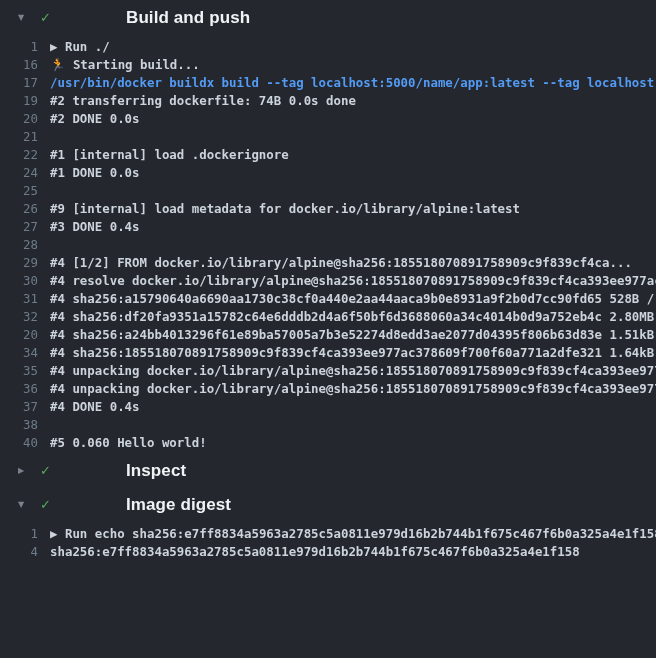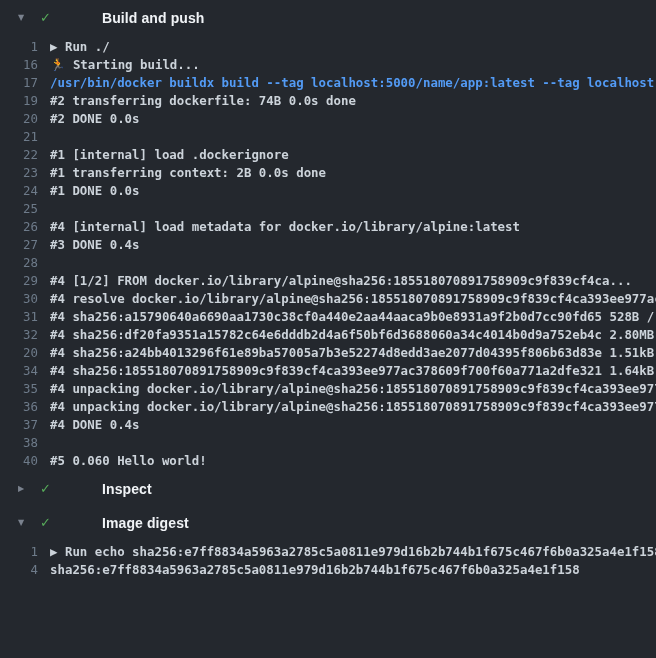--- a/index.html
+++ b/index.html
@@ -22,21 +22,21 @@
   .chev{
     width:16px;flex:0 0 16px;color:var(--chev);font-size:8px;line-height:20px;
     font-family:"DejaVu Sans",sans-serif;
   }
   .check{
     width:16px;flex:0 0 16px;margin-left:6px;color:var(--check);
     font-size:13px;font-weight:bold;line-height:20px;
     font-family:"DejaVu Sans",sans-serif;
   }
   .sec-title{
-    margin-left:6px;color:var(--title);font-size:14px;font-weight:600;
+    margin-left:30px;color:var(--title);font-size:17px;font-weight:600;
     letter-spacing:0.1px;
     padding-left:40px;
   }
   .log{margin-top:10px;}
   .log-line{
     display:flex;height:18px;line-height:18px;white-space:pre;
     font-family:"DejaVu Sans Mono","Liberation Mono",monospace;font-size:12.4px;
   }
   .ln{
     width:38px;flex:0 0 38px;text-align:right;color:var(--num);
@@ -57,24 +57,23 @@
         <span class="sec-title">Build and push</span>
       </div>
       <div class="log">
         <div class="log-line"><span class="ln">1</span><span class="lt"><span class="expander">▶ </span>Run ./</span></div>
         <div class="log-line"><span class="ln">16</span><span class="lt">🏃 Starting build...</span></div>
         <div class="log-line"><span class="ln">17</span><span class="lt command">/usr/bin/docker buildx build --tag localhost:5000/name/app:latest --tag localhost:5000/name/app</span></div>
         <div class="log-line"><span class="ln">19</span><span class="lt">#2 transferring dockerfile: 74B 0.0s done</span></div>
         <div class="log-line"><span class="ln">20</span><span class="lt">#2 DONE 0.0s</span></div>
         <div class="log-line"><span class="ln">21</span><span class="lt"></span></div>
         <div class="log-line"><span class="ln">22</span><span class="lt">#1 [internal] load .dockerignore</span></div>
-        <div class="log-line"><span class="ln">23</span><span class="lt">#1 transferring context: 2B 0.0s done</span></div>
         <div class="log-line"><span class="ln">24</span><span class="lt">#1 DONE 0.0s</span></div>
         <div class="log-line"><span class="ln">25</span><span class="lt"></span></div>
-        <div class="log-line"><span class="ln">26</span><span class="lt">#4 [internal] load metadata for docker.io/library/alpine:latest</span></div>
+        <div class="log-line"><span class="ln">26</span><span class="lt">#9 [internal] load metadata for docker.io/library/alpine:latest</span></div>
         <div class="log-line"><span class="ln">27</span><span class="lt">#3 DONE 0.4s</span></div>
         <div class="log-line"><span class="ln">28</span><span class="lt"></span></div>
         <div class="log-line"><span class="ln">29</span><span class="lt">#4 [1/2] FROM docker.io/library/alpine@sha256:185518070891758909c9f839cf4ca...</span></div>
         <div class="log-line"><span class="ln">30</span><span class="lt">#4 resolve docker.io/library/alpine@sha256:185518070891758909c9f839cf4ca393ee977ac3</span></div>
         <div class="log-line"><span class="ln">31</span><span class="lt">#4 sha256:a15790640a6690aa1730c38cf0a440e2aa44aaca9b0e8931a9f2b0d7cc90fd65 528B / 52</span></div>
         <div class="log-line"><span class="ln">32</span><span class="lt">#4 sha256:df20fa9351a15782c64e6dddb2d4a6f50bf6d3688060a34c4014b0d9a752eb4c 2.80MB / </span></div>
         <div class="log-line"><span class="ln">20</span><span class="lt">#4 sha256:a24bb4013296f61e89ba57005a7b3e52274d8edd3ae2077d04395f806b63d83e 1.51kB / </span></div>
         <div class="log-line"><span class="ln">34</span><span class="lt">#4 sha256:185518070891758909c9f839cf4ca393ee977ac378609f700f60a771a2dfe321 1.64kB / </span></div>
         <div class="log-line"><span class="ln">35</span><span class="lt">#4 unpacking docker.io/library/alpine@sha256:185518070891758909c9f839cf4ca393ee977ac</span></div>
         <div class="log-line"><span class="ln">36</span><span class="lt">#4 unpacking docker.io/library/alpine@sha256:185518070891758909c9f839cf4ca393ee977ac</span></div>

